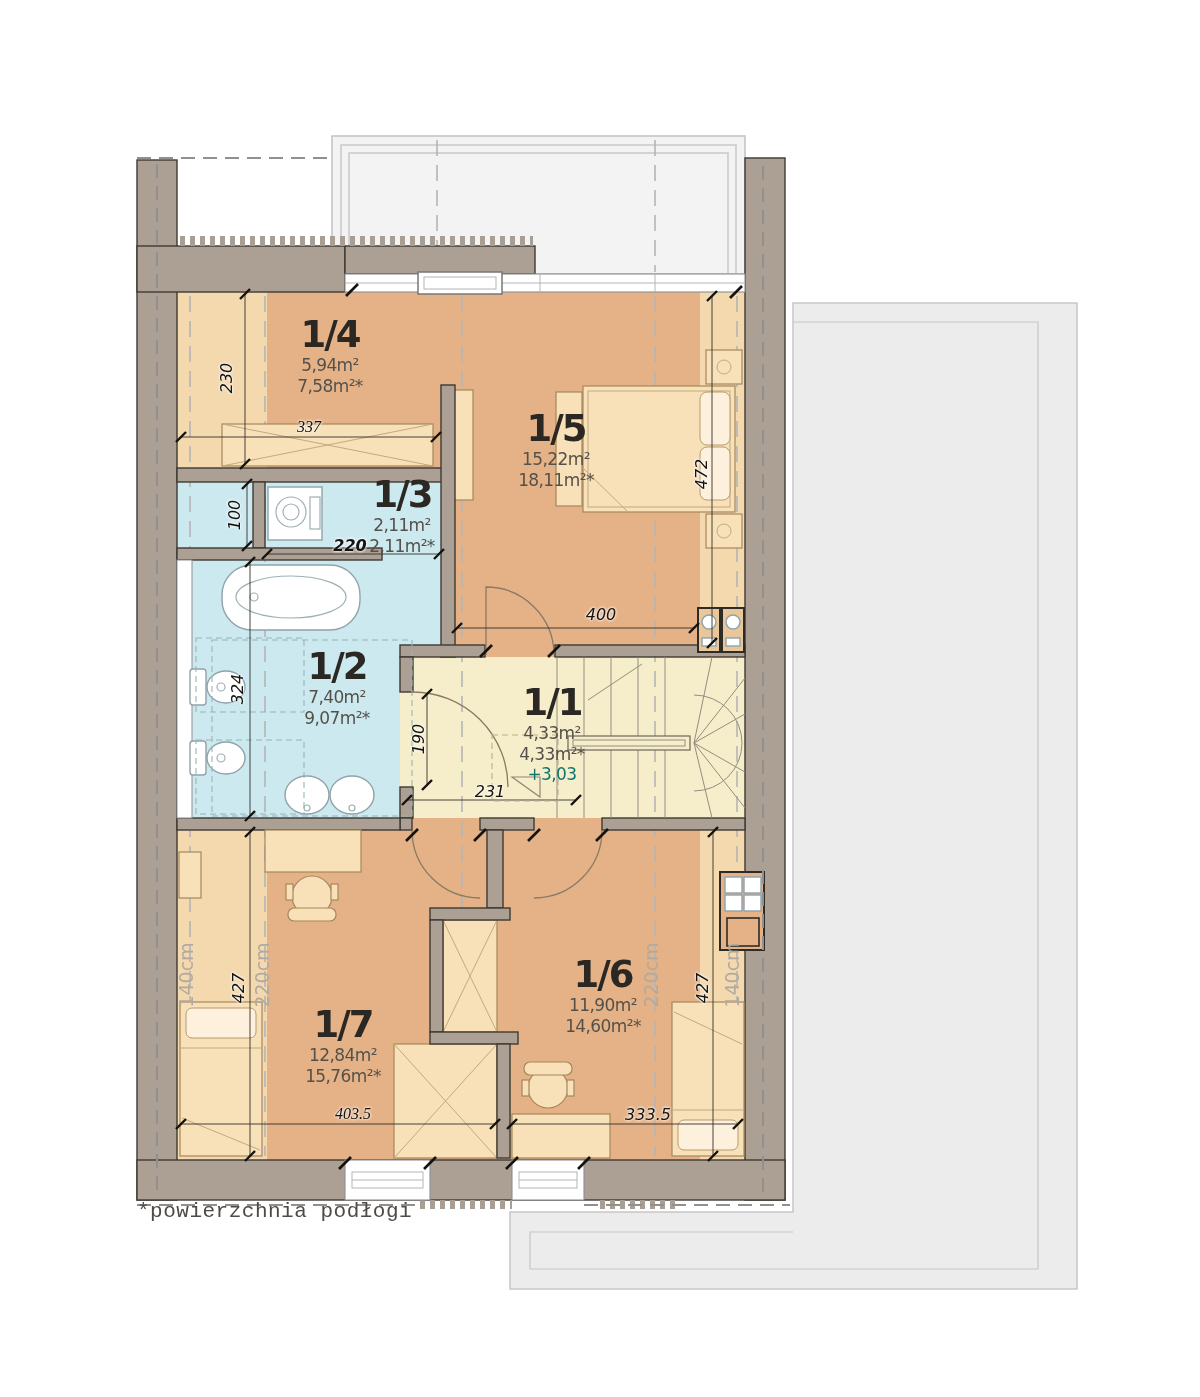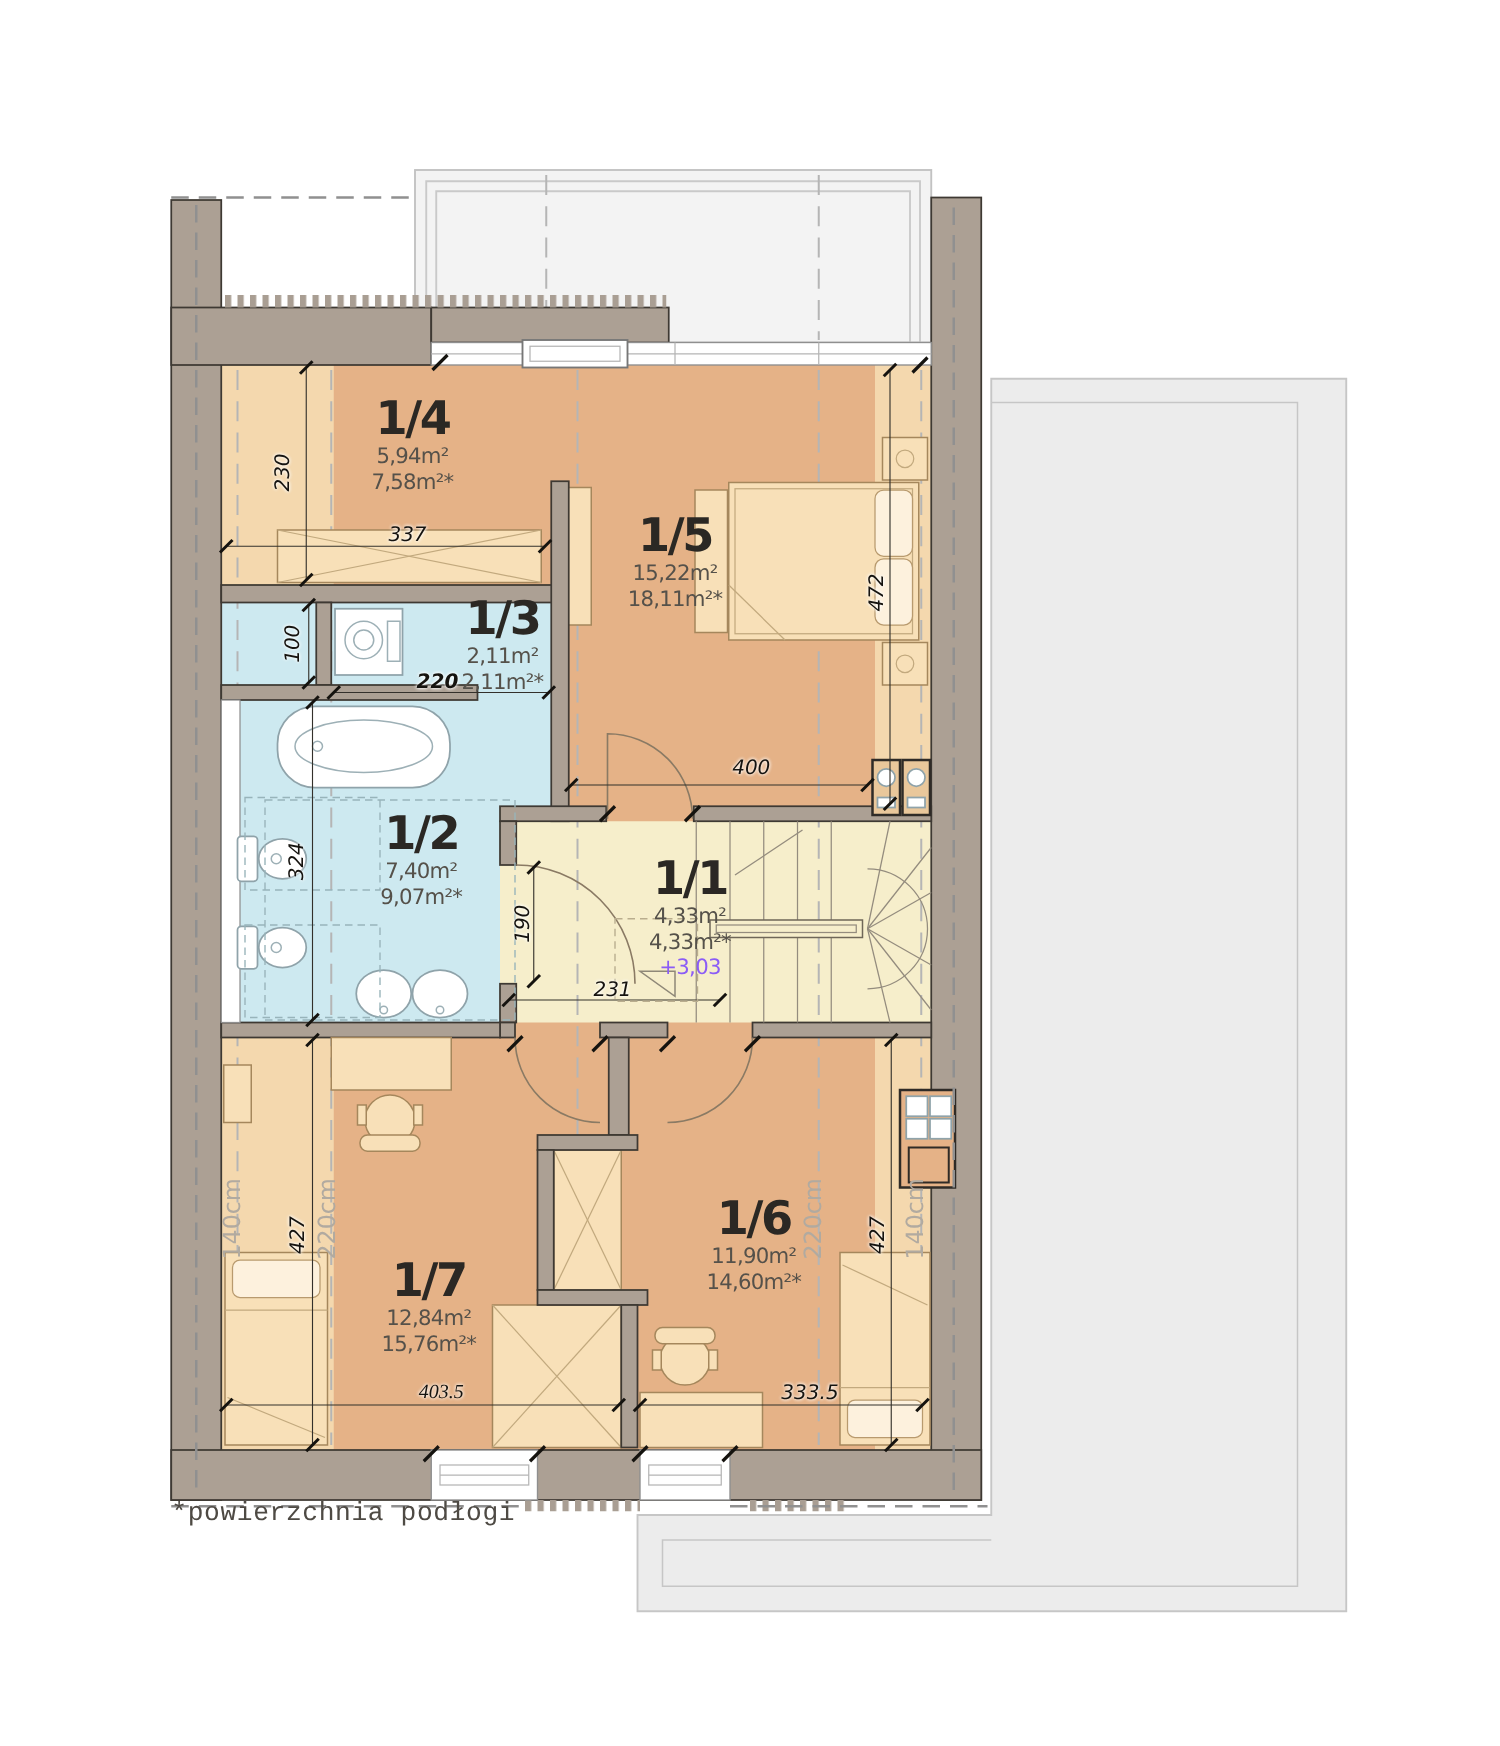--- a/index.html
+++ b/index.html
@@ -37,21 +37,21 @@
   .lvl{fill:none;stroke:#8f8878;stroke-width:1.2;}
   .doorarc{fill:none;stroke:#8a7a64;stroke-width:1.3;}
   .st{fill:none;stroke:#948c7e;stroke-width:1;}
   .sted{fill:var(--hall);stroke:#6f6758;stroke-width:1.2;}
   .dim{stroke:#33302b;stroke-width:0.9;fill:none;}
   .tick2{stroke:#15130f;stroke-width:2.6;}
   .labels{position:absolute;left:0;top:0;width:100%;height:100%;pointer-events:none;}
   .room-label{position:absolute;transform:translateX(-50%);text-align:center;white-space:nowrap;}
   .rnum{font-size:37px;font-weight:700;letter-spacing:-2px;color:#2b2824;line-height:1.05;}
   .rarea{font-size:17px;letter-spacing:-0.6px;color:#55514a;line-height:1.22;}
-  .rlevel{font-size:17px;letter-spacing:-0.6px;color:#8b5cf6;line-height:1.22;}
+  .rlevel{font-size:17px;letter-spacing:-0.6px;color:#0f766e;line-height:1.22;}
   .dimlab{position:absolute;font-size:16px;font-style:italic;color:#15130f;
           transform:translate(-50%,-50%);white-space:nowrap;text-shadow:0 0 3px #fff,0 0 3px #fff;}
   .dimlab.rot{transform:translate(-50%,-50%) rotate(-90deg);}
   .hl{position:absolute;font-size:19px;color:#b1aaa0;white-space:nowrap;
       transform:translate(-50%,-50%) rotate(-90deg);}
   .footnote{position:absolute;font-size:21px;color:#4e4a44;letter-spacing:0.5px;}
 </style>
 </head>
 <body>
 
@@ -338,21 +338,21 @@
   </g>
 </svg>
 
 <div class="labels">
   <div class="footnote" style="left:137px;top:1200px;font-family:Liberation Mono, monospace;">*powierzchnia podłogi</div>
 <div class="room-label" style="left: 330px; top: 316px;">
         <div class="rnum">1/4</div>
         <div class="rarea">5,94m²</div>
         <div class="rarea">7,58m²*</div>
       </div>
-      <div class="room-label" style="left: 540px; top: 410px;">
+      <div class="room-label" style="left: 556px; top: 410px;">
         <div class="rnum">1/5</div>
         <div class="rarea">15,22m²</div>
         <div class="rarea">18,11m²*</div>
       </div>
       <div class="room-label" style="left: 402px; top: 476px;">
         <div class="rnum">1/3</div>
         <div class="rarea">2,11m²</div>
         <div class="rarea">2,11m²*</div>
       </div>
       <div class="room-label" style="left: 337px; top: 648px;">
@@ -370,21 +370,21 @@
         <div class="rnum">1/7</div>
         <div class="rarea">12,84m²</div>
         <div class="rarea">15,76m²*</div>
       </div>
       <div class="room-label" style="left: 603px; top: 956px;">
         <div class="rnum">1/6</div>
         <div class="rarea">11,90m²</div>
         <div class="rarea">14,60m²*</div>
       </div>
       <div class="dimlab rot" style="left: 226px; top: 378px;">230</div>
-      <div class="dimlab" style="left: 326px; top: 427px;">337</div>
+      <div class="dimlab" style="left: 309px; top: 427px; font-family: Liberation Serif, serif;">337</div>
       <div class="dimlab rot" style="left: 234px; top: 515px;">100</div>
       <div class="dimlab" style="left: 350px; top: 545px; font-weight: bold;">220</div>
       <div class="dimlab rot" style="left: 701px; top: 474px;">472</div>
       <div class="dimlab" style="left: 601px; top: 614px;">400</div>
       <div class="dimlab rot" style="left: 237px; top: 689px;">324</div>
       <div class="dimlab rot" style="left: 418px; top: 739px;">190</div>
       <div class="dimlab" style="left: 490px; top: 791px;">231</div>
       <div class="dimlab rot" style="left: 238px; top: 988px;">427</div>
       <div class="dimlab" style="left: 353px; top: 1114px; font-family: Liberation Serif, serif;">403.5</div>
       <div class="dimlab rot" style="left: 702px; top: 988px;">427</div>

